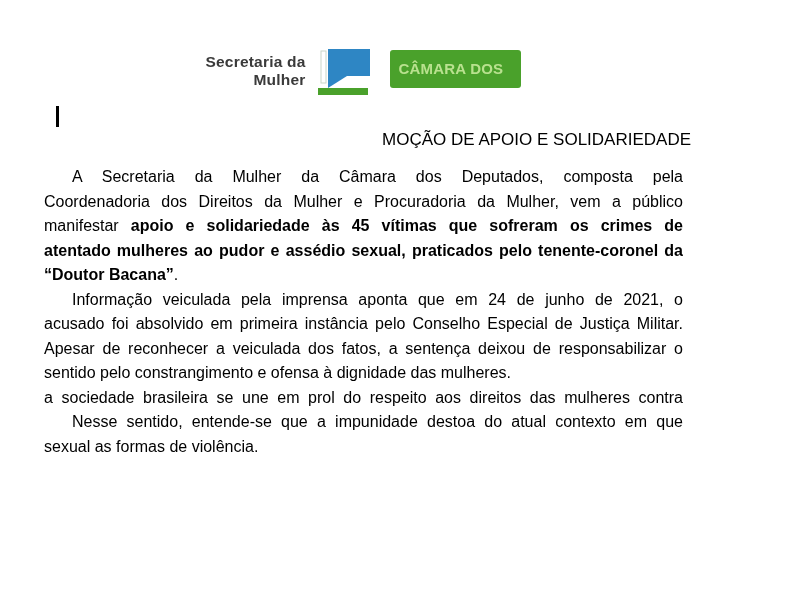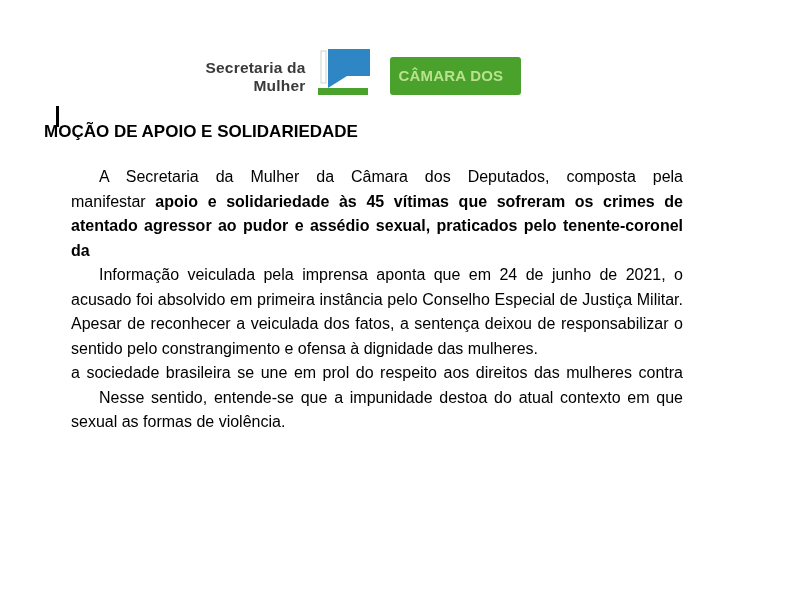--- a/index.html
+++ b/index.html
@@ -3,44 +3,44 @@
 <meta charset="utf-8">
 <style>
   html,body{margin:0;padding:0;background:#fff;}
   .page{
     position:relative;width:800px;height:608px;background:#ffffff;overflow:hidden;
     font-family:"Liberation Sans","DejaVu Sans",sans-serif;color:#000;
   }
   
   .logo-row{
     position:absolute;left:44px;top:48px;width:639px;
-    display:flex;justify-content:center;align-items:flex-end;
+    display:flex;justify-content:center;align-items:flex-start;
   }
   .wordmark{
     text-align:right;font-weight:bold;font-size:15.5px;line-height:18px;
     color:#3a3a3a;margin-top:5px;letter-spacing:0.2px;
   }
   .flag-icon{margin-left:12px;margin-top:1px;width:53px;height:46px;flex:0 0 auto;}
   .green-box{
     margin-left:20px;margin-top:2px;width:123px;height:38px;border-radius:3px;
     background:#4aa12b;color:#b9e18f;font-weight:bold;font-size:15px;line-height:16.5px;
     display:flex;flex-direction:column;justify-content:center;padding-left:8px;
     letter-spacing:0.2px;
   }
   
   .caret{position:absolute;left:56px;top:106px;width:3px;height:21px;background:#000;}
   
   .doc-title{
-    position:absolute;left:44px;top:122px;width:639px;margin:0;
-    text-align:left;font-size:17px;line-height:20px;font-weight:bold;color:#000;
+    position:absolute;left:44px;top:122px;width:639px;margin:8px;
+    text-align:right;font-size:17px;line-height:20px;font-weight:normal;color:#000;
   }
   
   .doc-body{position:absolute;left:44px;top:165px;width:639px;}
   .line{
-    font-size:16px;line-height:24.5px;text-align:justify;margin-left:27px;
+    font-size:16px;line-height:24.5px;text-align:justify;
     -moz-text-align-last:justify;
   }
   .line.just{text-align-last:justify;}
   .line.last{text-align-last:left;}
   .line.indent{padding-left:28px;}
   .b{font-weight:bold;}
 </style>
 </head>
 <body>
 
@@ -63,22 +63,24 @@
     </div>
   </div>
 
   <div class="caret"></div>
 
   <h1 class="doc-title">MOÇÃO DE APOIO E SOLIDARIEDADE</h1>
 
   <div class="doc-body">
       <div>
         <div class="line just indent"><span>A Secretaria da Mulher da Câmara dos Deputados, composta pela</span></div>
+        <div class="line just"><span>Coordenadoria dos Direitos da Mulher e Procuradoria da Mulher, vem a público</span></div>
         <div class="line just"><span>manifestar </span><span class="b">apoio e solidariedade às 45 vítimas que sofreram os crimes de</span></div>
-        <div class="line just"><span class="b">atentado agressor ao pudor e assédio sexual, praticados pelo tenente-coronel da</span></div>
+        <div class="line just"><span class="b">atentado mulheres ao pudor e assédio sexual, praticados pelo tenente-coronel da</span></div>
+        <div class="line last"><span class="b">“Doutor Bacana”</span><span>.</span></div>
       </div>
       <div>
         <div class="line just indent"><span>Informação veiculada pela imprensa aponta que em 24 de junho de 2021, o</span></div>
         <div class="line just"><span>acusado foi absolvido em primeira instância pelo Conselho Especial de Justiça Militar.</span></div>
         <div class="line just"><span>Apesar de reconhecer a veiculada dos fatos, a sentença deixou de responsabilizar o</span></div>
         <div class="line last"><span>sentido pelo constrangimento e ofensa à dignidade das mulheres.</span></div>
       </div>
       <div>
         <div class="line just"><span>a sociedade brasileira se une em prol do respeito aos direitos das mulheres contra</span></div>
         <div class="line just indent"><span>Nesse sentido, entende-se que a impunidade destoa do atual contexto em que</span></div>

